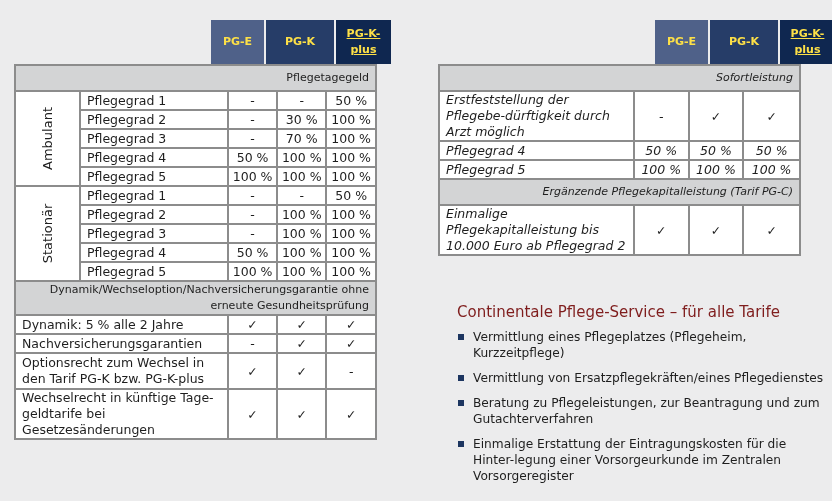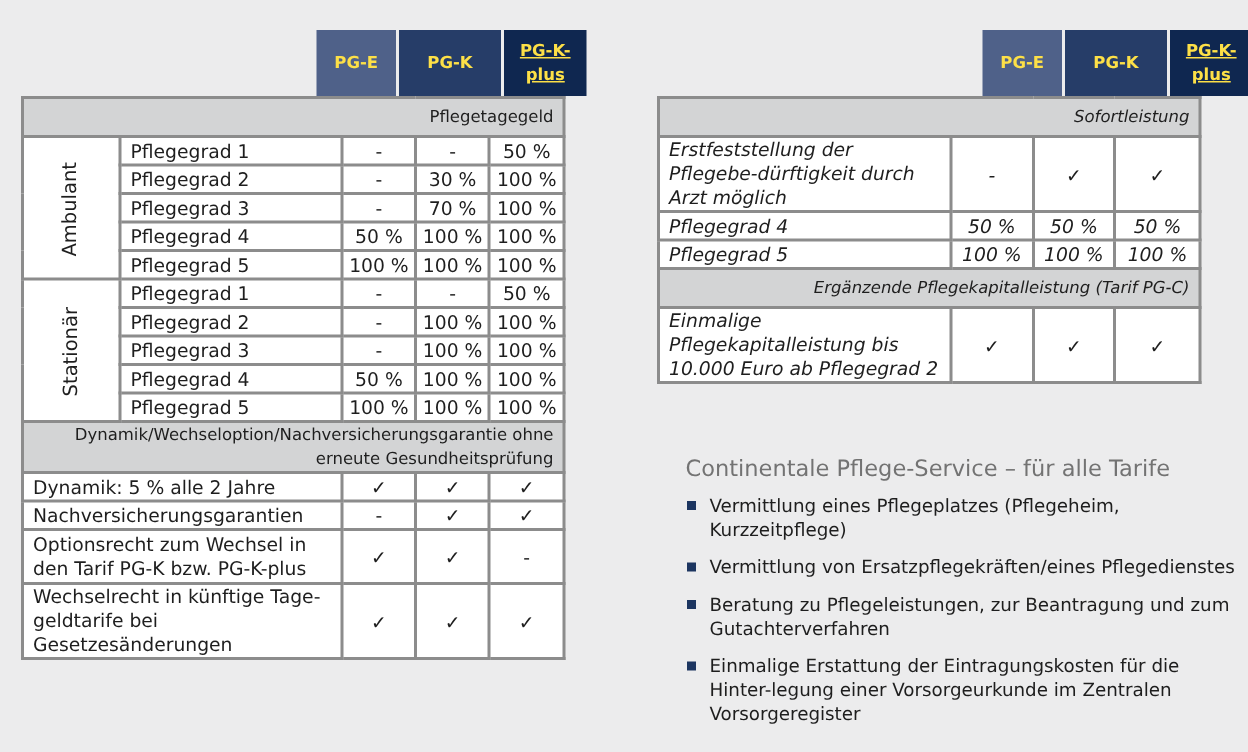--- a/index.html
+++ b/index.html
@@ -22,21 +22,21 @@
 
   table { position:absolute; border-collapse:collapse; font-size:12.5px; }
   td { border:2px solid #8c8c8c; padding:0 6px; height:17px; background:#fff; white-space:nowrap; }
   td.v { text-align:center; padding:0; }
   td.sec { background:#d3d4d5; font-size:11px; height:24px; white-space:normal; line-height:16px;text-align:right; }
   td.rot { width:30px; padding:0; text-align:center; }
   td.rot span { display:inline-block; transform:rotate(-90deg); white-space:nowrap; font-size:13px; }
   td.two { height:34px; line-height:16px; white-space:normal; }
 
   .svc { position:absolute; left:455px; top:303px; width:375px; }
-  .svc h2 { margin:0 0 8px 2px; font-size:15px; font-weight:normal; color:#737373; }
+  .svc h2 { margin:0 0 8px 2px; font-size:15px; font-weight:normal; color:#7f1d1d; }
   .svc ul { list-style:none; margin:0; padding:0; }
   .svc li { position:relative; padding-left:18px; font-size:12.2px; line-height:16px; margin-bottom:9px; }
   .svc li .b { position:absolute; left:3px; top:5px; width:6px; height:6px; background:#1c3560; }
 </style>
 </head>
 <body>
 
 <div class="hdr" style="left:211px;top:20px;">
   <div class="c1">PG-E</div>
   <div class="c2">PG-K</div>

